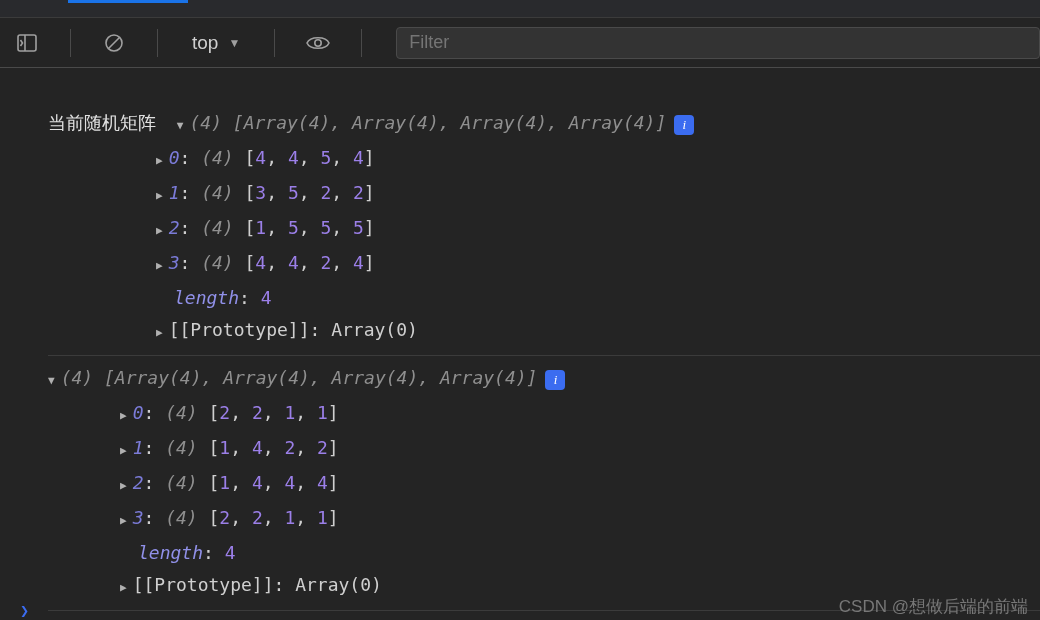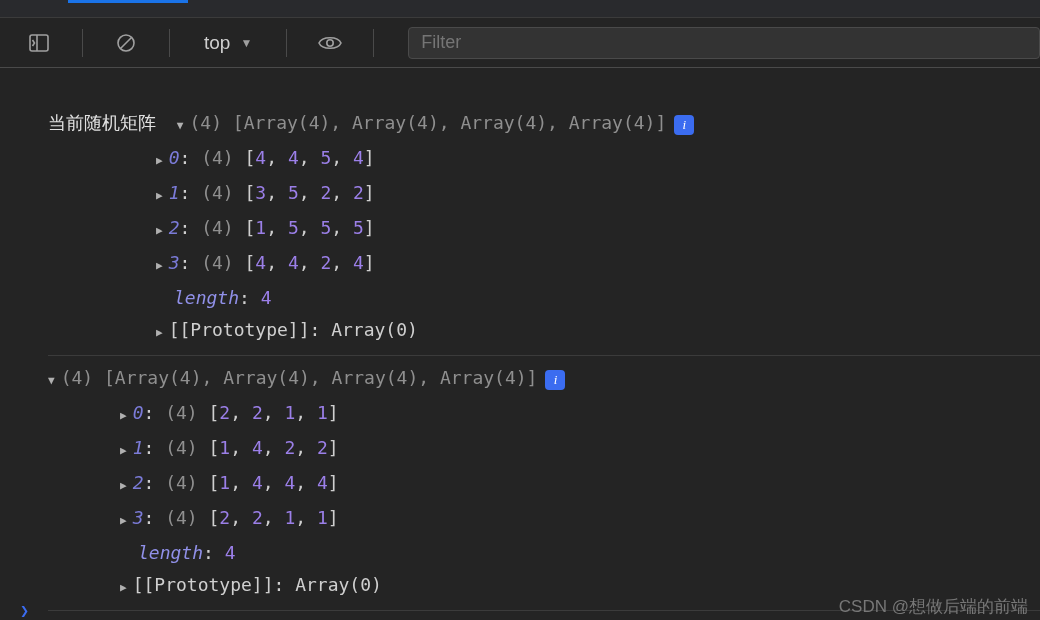--- a/index.html
+++ b/index.html
@@ -24,21 +24,21 @@
     left: 68px; top: 0;
     height: 3px; width: 120px;
     background: #1a73e8;
   }
   
   .toolbar {
     height: 50px;
     display: flex;
     align-items: center;
     border-bottom: 1px solid #4a4a4a;
-    padding-left: 24px;
+    padding-left: 12px;
     gap: 20px;
   }
   .divider { width: 1px; height: 28px; background: #4a4a4a; margin: 0 8px; }
   .tool-btn {
     width: 30px; height: 30px;
     display: flex; align-items: center; justify-content: center;
     color: #9f9f9f;
   }
   .ctx {
     display: flex; align-items: center;
@@ -64,21 +64,21 @@
   .console { padding: 14px 0 0 0; }
   .log-block { padding-left: 48px; position: relative; }
   .log-line {
     display: flex; align-items: baseline;
     line-height: 32px;
     white-space: pre;
   }
   .label { color: #e0e0e0; margin-right: 10px; margin-top: 25px; }
   .triangle-down::before { content: "▼"; font-size: 11px; color: #b0b0b0; margin-right: 6px; }
   .triangle-right::before { content: "▶"; font-size: 11px; color: #b0b0b0; margin-right: 6px; }
-  .italic { color: #8f8f8f; }
+  .italic { font-style: italic; color: #8f8f8f; }
   .idx { color: #7b7bd8; font-style: italic; }
   .num { color: #9b7fe8; }
   .prop { color: #9090e8; font-style: italic; }
   .len-val { color: #9b7fe8; }
   .proto { color: #cfcfcf; text-align: center; }
   .info-badge {
     display: inline-flex; align-items: center; justify-content: center;
     width: 20px; height: 20px;
     background: #3b6cf0;
     color: #ffffff;

